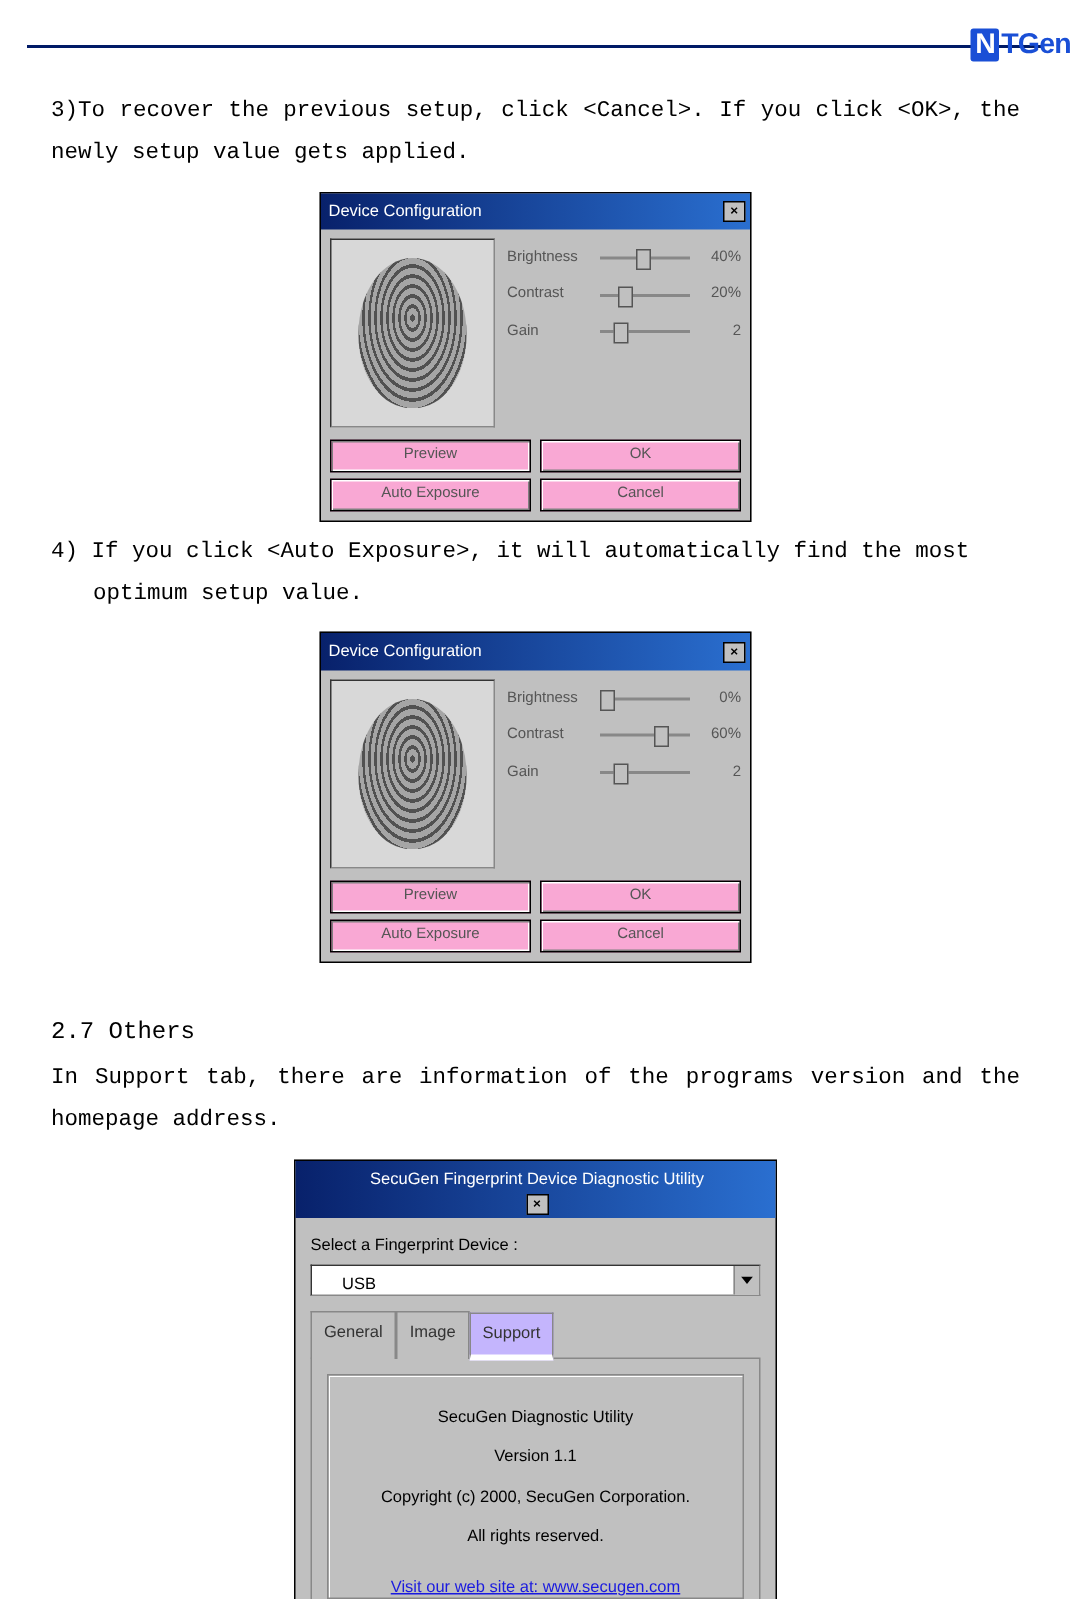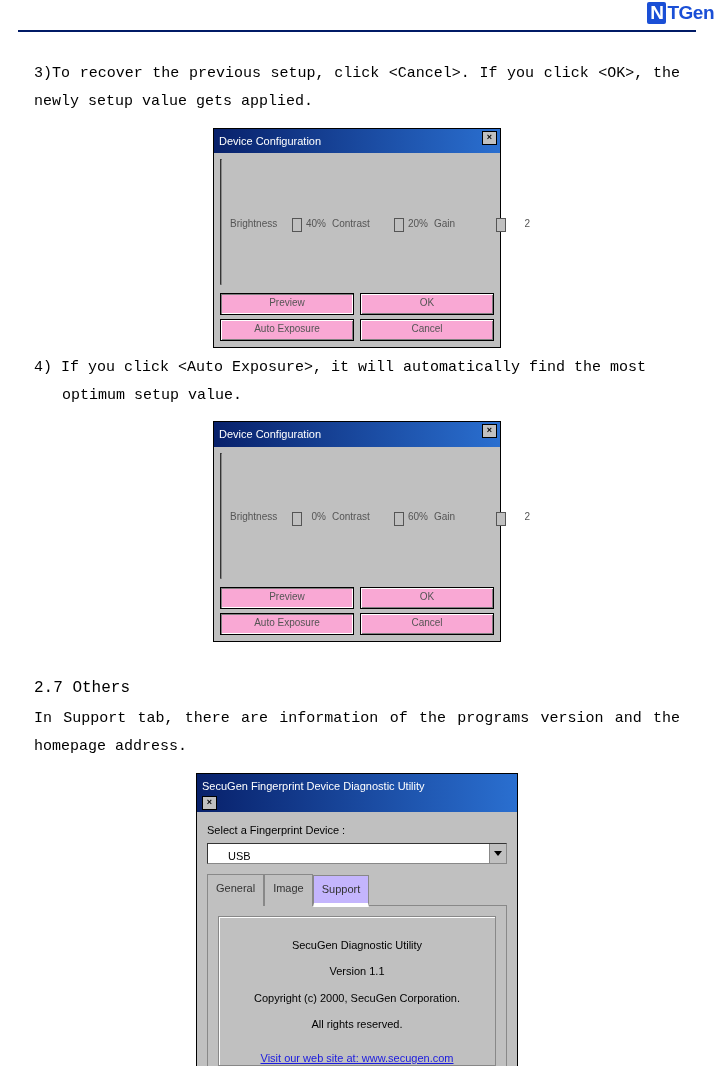--- a/index.html
+++ b/index.html
@@ -17,21 +17,21 @@
     padding: 8px 18px 10px 18px;
     position: relative;
   }
   .top-rule {
     border-top: 2px solid #001a66;
     margin-top: 22px;
   }
   .logo {
     position: absolute;
     right: 0;
-    top: 2px;
+    top: 19px;
     font-family: Arial, sans-serif;
     font-weight: bold;
     font-size: 19px;
     color: #1a4fd6;
     letter-spacing: -0.5px;
   }
   .logo .box {
     display: inline-block;
     background: #1a4fd6;
     color: #fff;
@@ -66,21 +66,21 @@
     width: 286px;
     background: #c0c0c0;
     border: 1px solid #000;
     font-family: "MS Sans Serif", Arial, sans-serif;
     font-size: 11px;
     color: #333;
     text-align: left;
   }
   .titlebar {
     display: flex;
-    align-items: flex-start;
+    align-items: center;
     justify-content: space-between;
     background: linear-gradient(to right, #08216b, #2a6fd0);
     color: #fff;
     font-size: 11px;
     padding: 2px 3px 2px 5px;
   }
   .titlebar .closebox {
     width: 13px;
     height: 12px;
     background: #c0c0c0;
@@ -110,21 +110,21 @@
     top: 12px;
     width: 72px;
     height: 100px;
     border-radius: 50% 50% 48% 48%;
     background: repeating-radial-gradient(ellipse at 50% 40%, #515151 0 1.5px, #a5a5a5 1.5px 4px);
     filter: blur(0.5px);
   }
   .sliders {
     flex: 1;
     display: flex;
-    flex-direction: row;
+    flex-direction: column;
     gap: 6px;
     padding-top: 4px;
   }
   .srow {
     display: flex;
     align-items: center;
     font-size: 10px;
     color: #555;
   }
   .slabel { width: 56px; }

